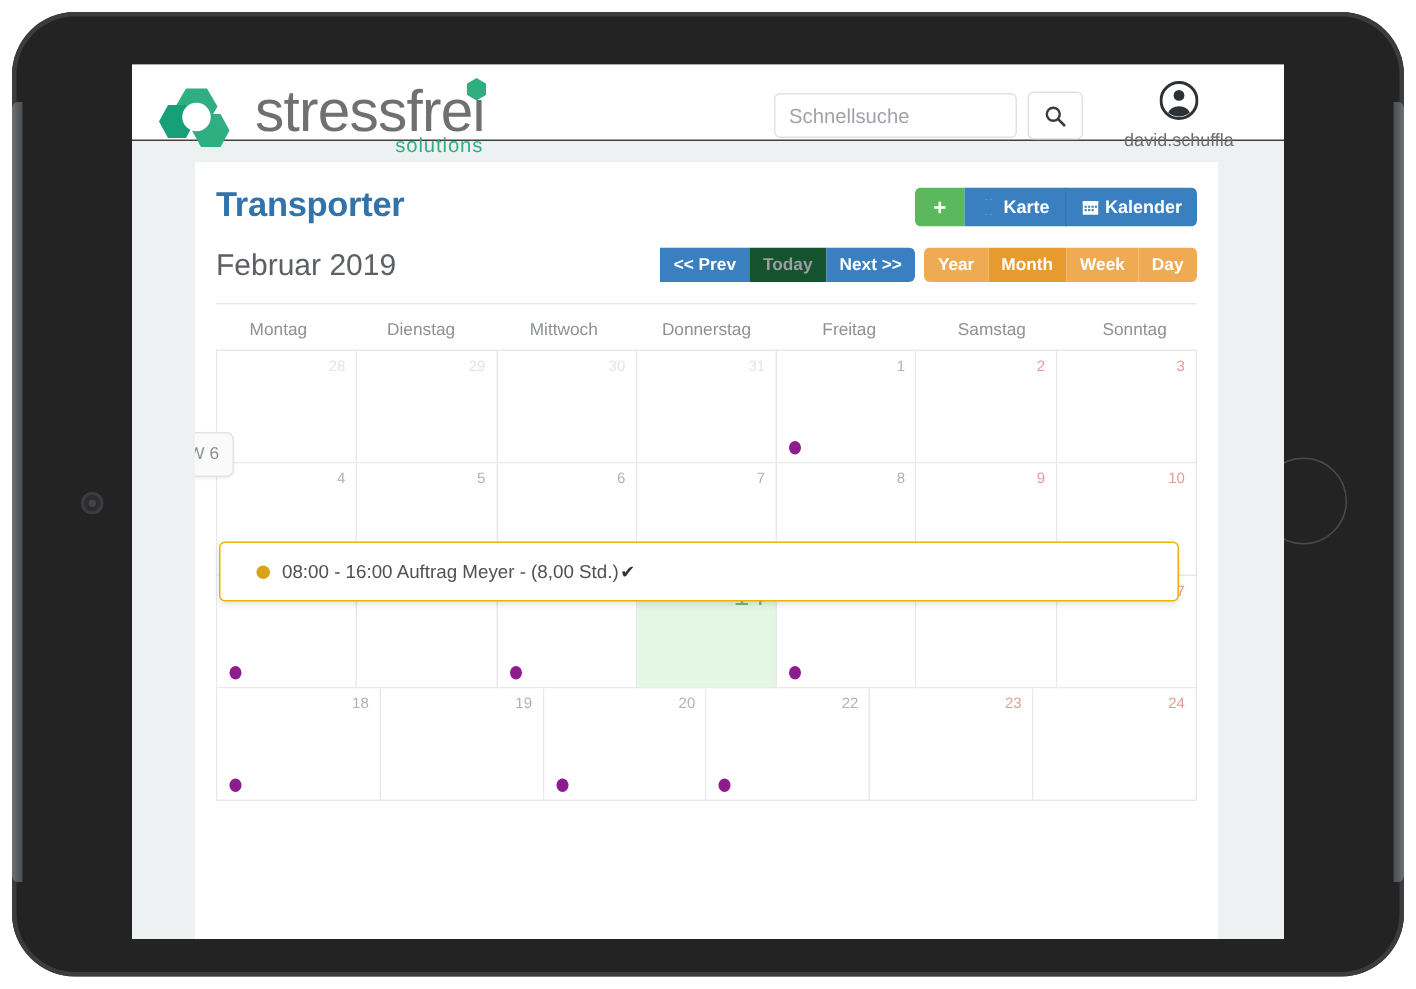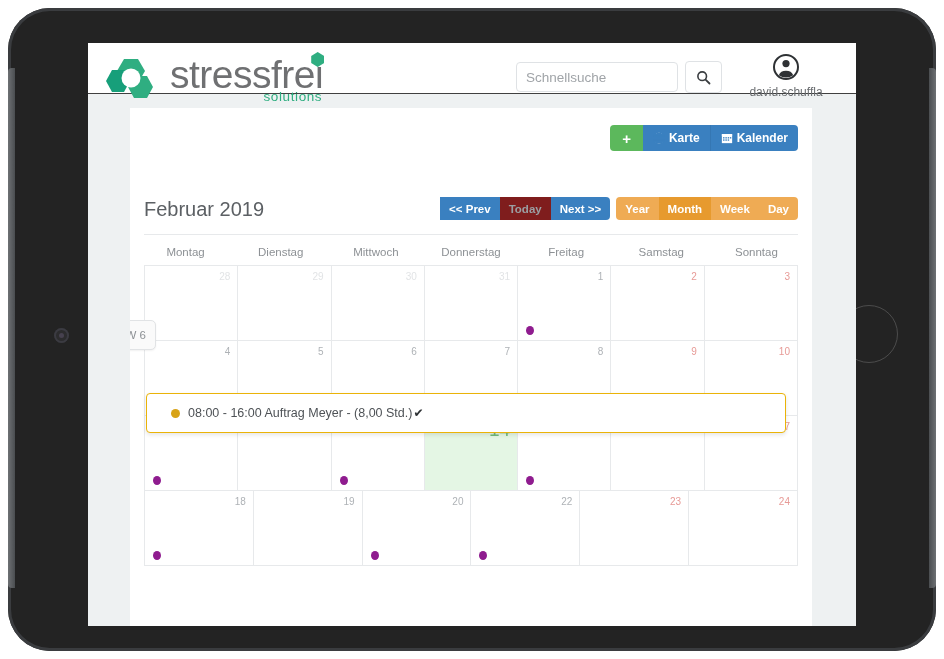--- a/index.html
+++ b/index.html
@@ -131,39 +131,39 @@
     padding: 0 10px; font-size: 12px; font-weight: bold;
     color: #fff; cursor: pointer; border: none;
     font-family: "Liberation Sans", sans-serif;
     white-space: nowrap;
   }
   #btn-add { background: #5cb85c; padding: 0 12px; font-size: 15px; }
   #btn-karte, #btn-kalender { background: #3a80c0; }
   #btn-kalender { border-left: 1px solid #3577b3; }
 
   #nav-row {
-    position: relative; height: 38px; padding: 0 14px; margin-top: 32px;
+    position: relative; height: 38px; padding: 0 14px;
   }
   #month-label {
     font-size: 20px; color: #5c6064; font-weight: 400;
     line-height: 30px;
   }
   #nav-groups {
     position: absolute; right: 14px; top: 3px; display: flex;
   }
   .btn-group { display: flex; border-radius: 4px; overflow: hidden; }
   #group-prevnext { margin-right: 6px; padding-left: 48px; }
   .nav-btn {
     height: 23px; padding: 0 9px; font-size: 11.5px; font-weight: bold;
     color: #fff; display: flex; align-items: center; cursor: pointer;
     border: none; font-family: "Liberation Sans", sans-serif;
     white-space: nowrap;
   }
   .nav-blue { background: #3a80c0; }
-  .nav-today { background: #7f1d1d; color: #9b9fa3; }
+  .nav-today { background: #14532d; color: #9b9fa3; }
   .nav-orange { background: #efab54; }
   .nav-orange-active { background: #e79a2e; }
 
   #divider {
     height: 1px; background: #e7e9eb; margin: 2px 14px 0 14px;
   }
 
   
   #calendar { margin: 6px 14px 0 14px; position: relative; }
   #dow-row { display: flex; height: 24px; gap: 12px; }
@@ -264,20 +264,21 @@
           <circle cx="13" cy="9.6" r="3.6" fill="#2e3134"></circle>
           <path d="M5.8 21.2 a7.6 6.4 0 0 1 14.4 0 a12 12 0 0 1 -14.4 0 Z" fill="#2e3134"></path>
         </svg>
         <div id="user-name">david.schuffla</div>
       </div>
     </div>
 
     <div id="content-card">
 
       <div id="title-row">
+        <div id="page-title">Transporter</div>
         <div id="action-btns">
           <div class="act-btn" id="btn-add">
             <span>+</span>
           </div>
           <div class="act-btn" id="btn-karte">
             <svg width="12" height="12" viewBox="0 0 14 14">
               <circle cx="7" cy="7" r="6.2" fill="#ffffff"></circle>
               <path d="M7 .8 a9 6.2 0 0 0 0 12.4 a9 6.2 0 0 0 0 -12.4 Z" fill="#3a80c0"></path>
               <path d="M1 5.2 h12 M1 8.8 h12" stroke="#3a80c0" stroke-width="1"></path>
             </svg>

